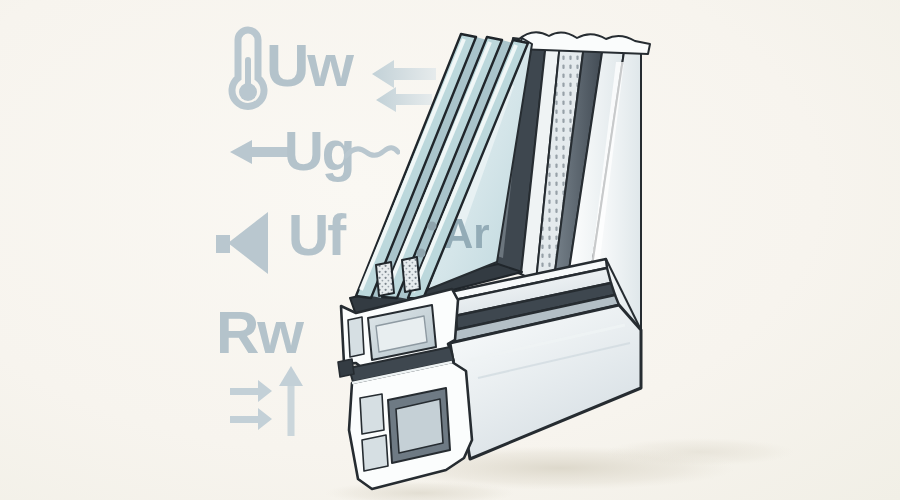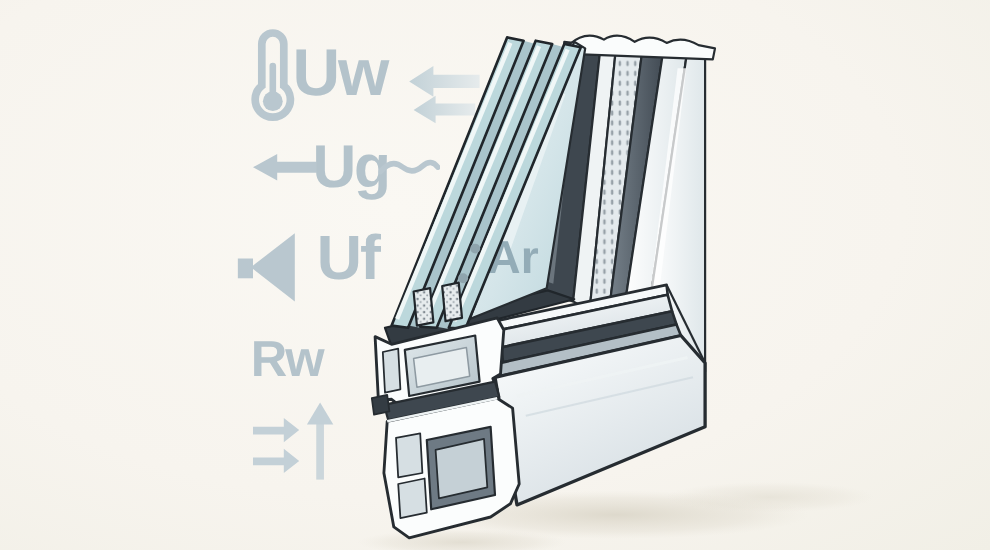--- a/index.html
+++ b/index.html
@@ -6,21 +6,21 @@
   body{width:900px;height:500px;overflow:hidden;
        font-family:"Liberation Sans","DejaVu Sans",sans-serif;}
   .stage{position:relative;width:900px;height:500px;
          background:radial-gradient(ellipse at 40% 38%, #faf8f3 0%, #f7f4ee 60%, #f1efe6 100%);}
   .art{position:absolute;left:0;top:0;}
   .lbl{position:absolute;font-weight:bold;color:#b4c3cb;line-height:1;
        letter-spacing:-2px;user-select:none;}
   .lbl-uw{left:266px;top:36px;font-size:60px;text-align:right;}
   .lbl-ug{left:284px;top:124px;font-size:55px;}
   .lbl-uf{left:288px;top:207px;font-size:57px;}
-  .lbl-rw{left:228px;top:303px;font-size:46px;}
+  .lbl-rw{left:216px;top:303px;font-size:60px;}
   .icon{position:absolute;}
 </style>
 </head>
 <body>
 
 <div class="stage">
 
   <svg class="art" width="900" height="500" viewBox="0 0 900 500">
     <defs>
       <radialGradient id="shadGrad" cx="50%" cy="50%" r="50%">

